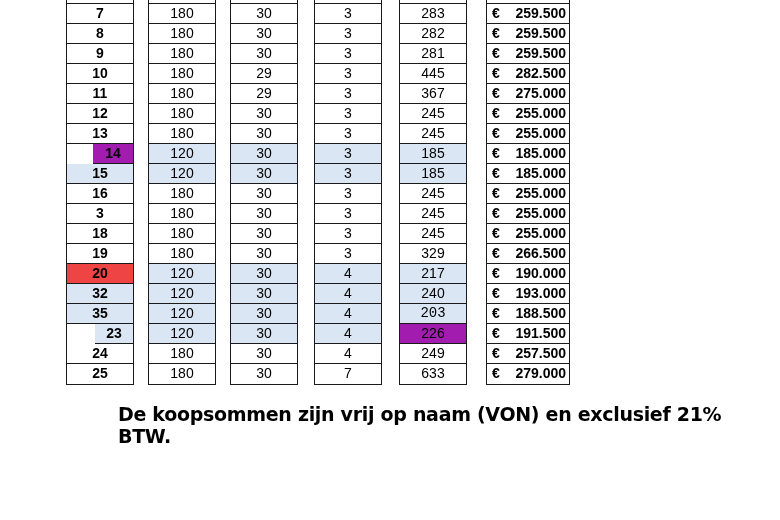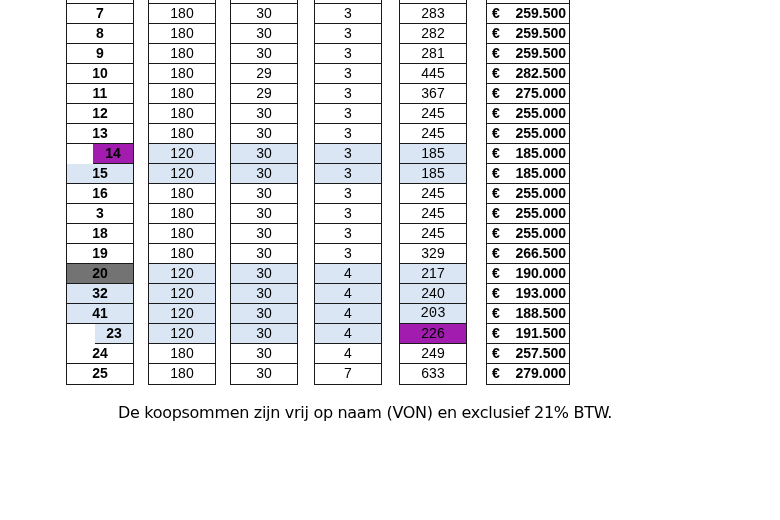--- a/index.html
+++ b/index.html
@@ -13,21 +13,21 @@
     }
     .cell {
       height: 20px; box-sizing: border-box; border-bottom: 1.5px solid #1a1a1a;
       font-size: 14px; line-height: 19px; text-align: center; background: #fff;
     }
     .cell:last-child { border-bottom: none; }
     .cell.hl { background: #dae6f4; }
     .col-nr .cell { font-weight: bold; }
     .col-price .cell { font-weight: bold; display: flex; justify-content: space-between; padding: 0 3px 0 5px; }
     .footnote {
-      position: absolute; left: 118px; top: 403px; font-size: 16px; font-weight: normal;
+      position: absolute; left: 118px; top: 403px; font-size: 19px; font-weight: bold;
       font-family: "DejaVu Sans", sans-serif; letter-spacing: -0.3px;
     }
   </style>
 </head>
 <body>
 
 <div>
   <div class="col col-nr" style="left:66px;width:68px;">
       <div class="cell">6</div>
       <div class="cell">7</div>
@@ -36,23 +36,23 @@
       <div class="cell">10</div>
       <div class="cell">11</div>
       <div class="cell">12</div>
       <div class="cell">13</div>
       <div class="cell hl" style="background: #a21caf; margin-left: 26px;">14</div>
       <div class="cell hl" style="background: rgb(218, 230, 244);">15</div>
       <div class="cell">16</div>
       <div class="cell">3</div>
       <div class="cell">18</div>
       <div class="cell">19</div>
-      <div class="cell hl" style="background: #737373; text-align: center;">20</div>
+      <div class="cell hl" style="background: #ef4444; text-align: center;">20</div>
       <div class="cell hl" style="background: rgb(218, 230, 244);">32</div>
-      <div class="cell hl" style="background: rgb(218, 230, 244);">41</div>
+      <div class="cell hl" style="background: rgb(218, 230, 244);">35</div>
       <div class="cell hl" style="background: rgb(218, 230, 244); margin-left: 28px;">23</div>
       <div class="cell">24</div>
       <div class="cell">25</div>
     </div>
   <div class="col col-a" style="left:148px;width:68px;">
       <div class="cell"></div>
       <div class="cell">180</div>
       <div class="cell">180</div>
       <div class="cell">180</div>
       <div class="cell">180</div>

